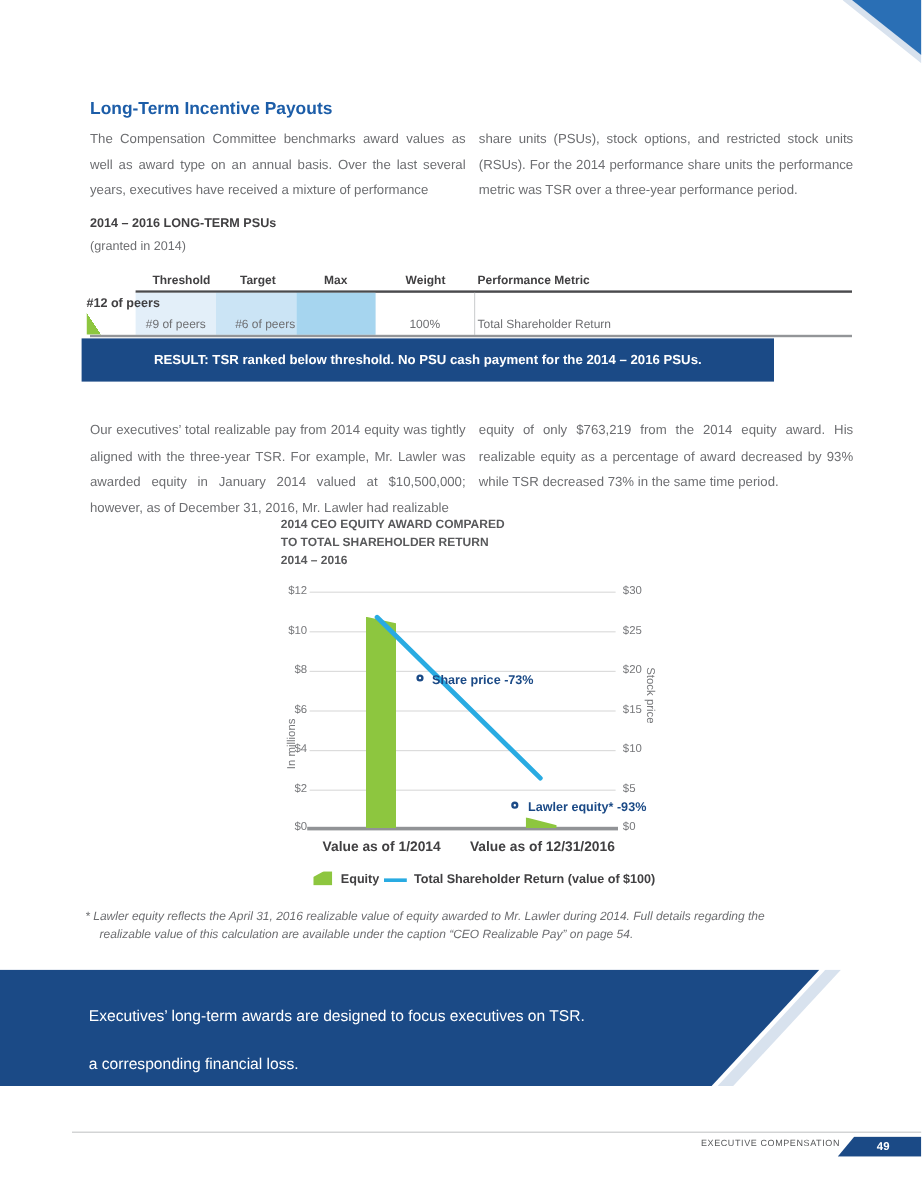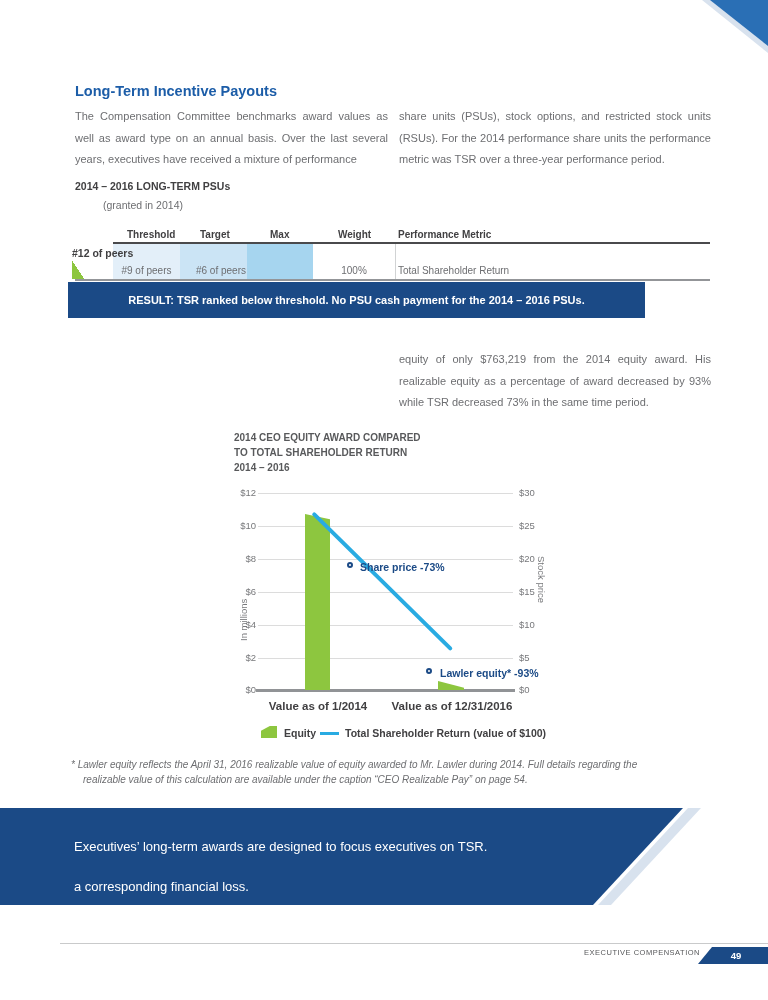--- a/index.html
+++ b/index.html
@@ -44,21 +44,21 @@
   <div class="abs" style="left:702px; top:0; width:66px; height:53px; background:#d8e2ee;
               clip-path:polygon(0 0, 100% 0, 100% 100%);"></div>
   <div class="abs" style="left:710px; top:0; width:58px; height:46px; background:#2a6fb5;
               clip-path:polygon(0 0, 100% 0, 100% 100%);"></div>
 
   <div class="abs heading" style="left:75px; top:83px;">Long-Term Incentive Payouts</div>
   <div class="abs body-text" style="left:75px; top:106px; width:313px;">The Compensation Committee benchmarks award values as well as award type on an annual basis. Over the last several years, executives have received a mixture of performance</div>
   <div class="abs body-text" style="left:399px; top:106px; width:312px;">share units (PSUs), stock options, and restricted stock units (RSUs). For the 2014 performance share units the performance metric was TSR over a three-year performance period.</div>
 
   <div class="abs tbl-title" style="left:75px; top:180px;">2014 – 2016 LONG-TERM PSUs</div>
-  <div class="abs tbl-sub" style="left:75px; top:199px;margin-left:28px;">(granted in 2014)</div>
+  <div class="abs tbl-sub" style="left:75px; top:199px;">(granted in 2014)</div>
 
   <div class="abs col-hdr" style="left:127px; top:229px;">Threshold</div>
   <div class="abs col-hdr" style="left:200px; top:229px;">Target</div>
   <div class="abs col-hdr" style="left:270px; top:229px;">Max</div>
   <div class="abs col-hdr" style="left:338px; top:229px;">Weight</div>
   <div class="abs col-hdr" style="left:398px; top:229px;">Performance Metric</div>
 
   <div class="abs" style="left:113px; top:242px; width:597px; height:2px; background:#4a4a4c;"></div>
 
   <div class="abs" style="left:113px; top:244px; width:67px; height:35px; background:#e3eff9;"></div>
@@ -71,20 +71,21 @@
   <div class="abs cell-txt" style="left:113px; top:265px; width:67px; text-align:center;">#9 of peers</div>
   <div class="abs cell-txt" style="left:180px; top:265px; width:82px; text-align:center;">#6 of peers</div>
   <div class="abs cell-txt" style="left:313px; top:265px; width:82px; text-align:center;">100%</div>
   <div class="abs cell-txt" style="left:398px; top:265px;">Total Shareholder Return</div>
 
   <div class="abs" style="left:395px; top:244px; width:1px; height:35px; background:#d1d3d4;"></div>
   <div class="abs" style="left:75px; top:279px; width:635px; height:2px; background:#939598;"></div>
 
   <div class="abs result-bar" style="left:68px; top:282px; width:577px; height:36px;">RESULT: TSR ranked below threshold. No PSU cash payment for the 2014 – 2016 PSUs.</div>
 
+  <div class="abs body-text" style="left:75px; top:349px; width:313px;">Our executives’ total realizable pay from 2014 equity was tightly aligned with the three-year TSR. For example, Mr. Lawler was awarded equity in January 2014 valued at $10,500,000; however, as of December 31, 2016, Mr. Lawler had realizable</div>
   <div class="abs body-text" style="left:399px; top:349px; width:312px;">equity of only $763,219 from the 2014 equity award. His realizable equity as a percentage of award decreased by 93% while TSR decreased 73% in the same time period.</div>
 
   <div class="abs chart-title" style="left:234px; top:432px; width:300px;">2014 CEO EQUITY AWARD COMPARED</div>
   <div class="abs chart-title" style="left:234px; top:447px; width:300px;">TO TOTAL SHAREHOLDER RETURN</div>
   <div class="abs chart-title" style="left:234px; top:462px; width:300px;">2014 – 2016</div>
 
   <div class="abs grid" style="left:258px; top:493px; width:255px;"></div>
   <div class="abs grid" style="left:258px; top:526px; width:255px;"></div>
   <div class="abs grid" style="left:258px; top:559px; width:255px;"></div>
   <div class="abs grid" style="left:258px; top:592px; width:255px;"></div>

